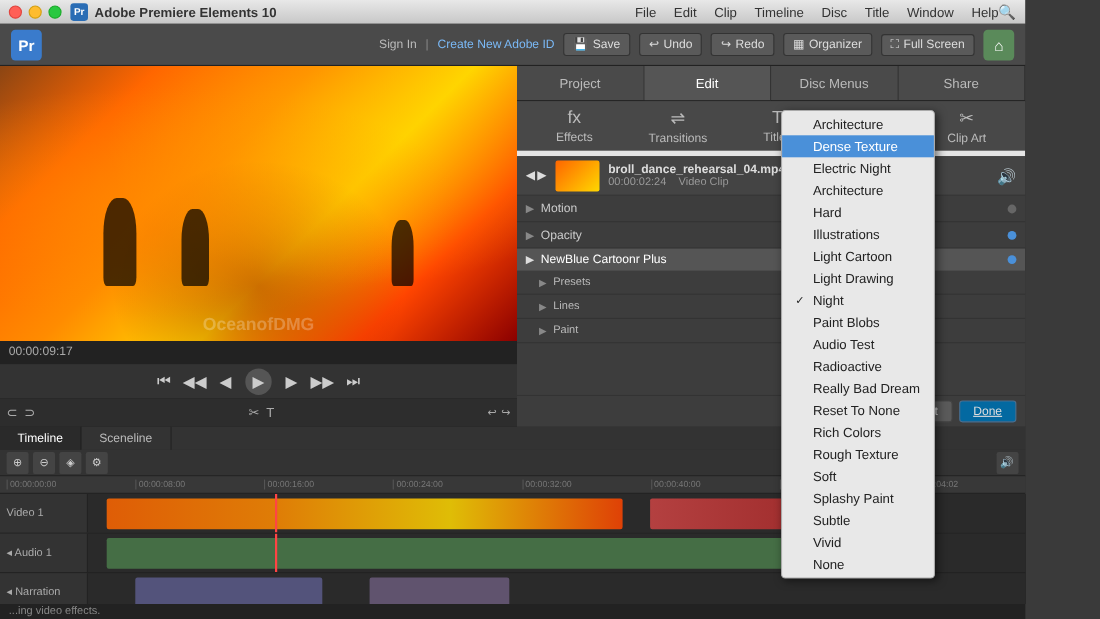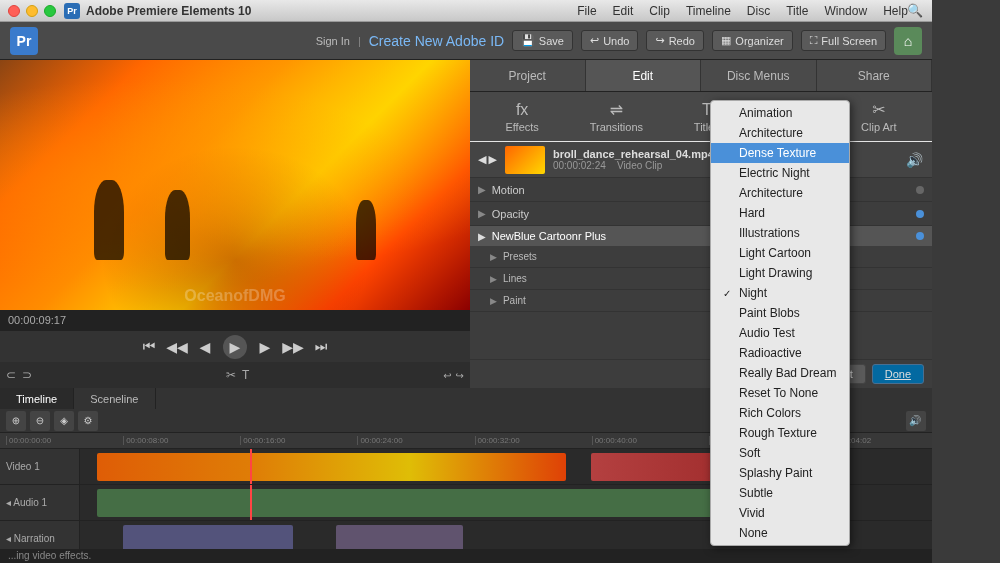--- a/index.html
+++ b/index.html
@@ -82,21 +82,21 @@
       font-size: 11px;
       cursor: pointer;
     }
     .toolbar-spacer { flex: 1; }
     .toolbar-signin {
       font-size: 11px;
       color: #bbb;
       cursor: pointer;
     }
     .toolbar-create-id {
-      font-size: 14px;
+      font-size: 11px;
       color: #7ab8f5;
       cursor: pointer;
     }
     .toolbar-logo {
       width: 28px; height: 28px;
       background: #3a7bcc;
       border-radius: 4px;
       display: flex; align-items: center; justify-content: center;
       color: white; font-size: 14px; font-weight: bold;
       margin-right: 10px;
@@ -204,21 +204,21 @@
       color: white;
     }
 
     #sub-tabs {
       display: flex;
       height: 50px;
       background: #484848;
       align-items: center;
       justify-content: space-around;
       padding: 0 10px;
-      border-bottom: 1px solid #e5e5e5;
+      border-bottom: 5px solid #e5e5e5;
     }
     .sub-tab {
       display: flex;
       flex-direction: column;
       align-items: center;
       gap: 2px;
       font-size: 11px;
       color: #bbb;
       cursor: pointer;
       padding: 4px 8px;
@@ -663,24 +663,20 @@
       <div id="action-buttons">
         <button class="action-btn">Reset</button>
         <button class="action-btn primary">Done</button>
       </div>
     </div>
   </div>
 
   <div id="dropdown-menu">
     <div class="dropdown-item">
       <span class="check-mark"></span>
-      <span>Animation</span>
-    </div>
-    <div class="dropdown-item">
-      <span class="check-mark"></span>
       <span>Architecture</span>
     </div>
     <div class="dropdown-item selected">
       <span class="check-mark"></span>
       <span>Dense Texture</span>
     </div>
     <div class="dropdown-item">
       <span class="check-mark"></span>
       <span>Electric Night</span>
     </div>

